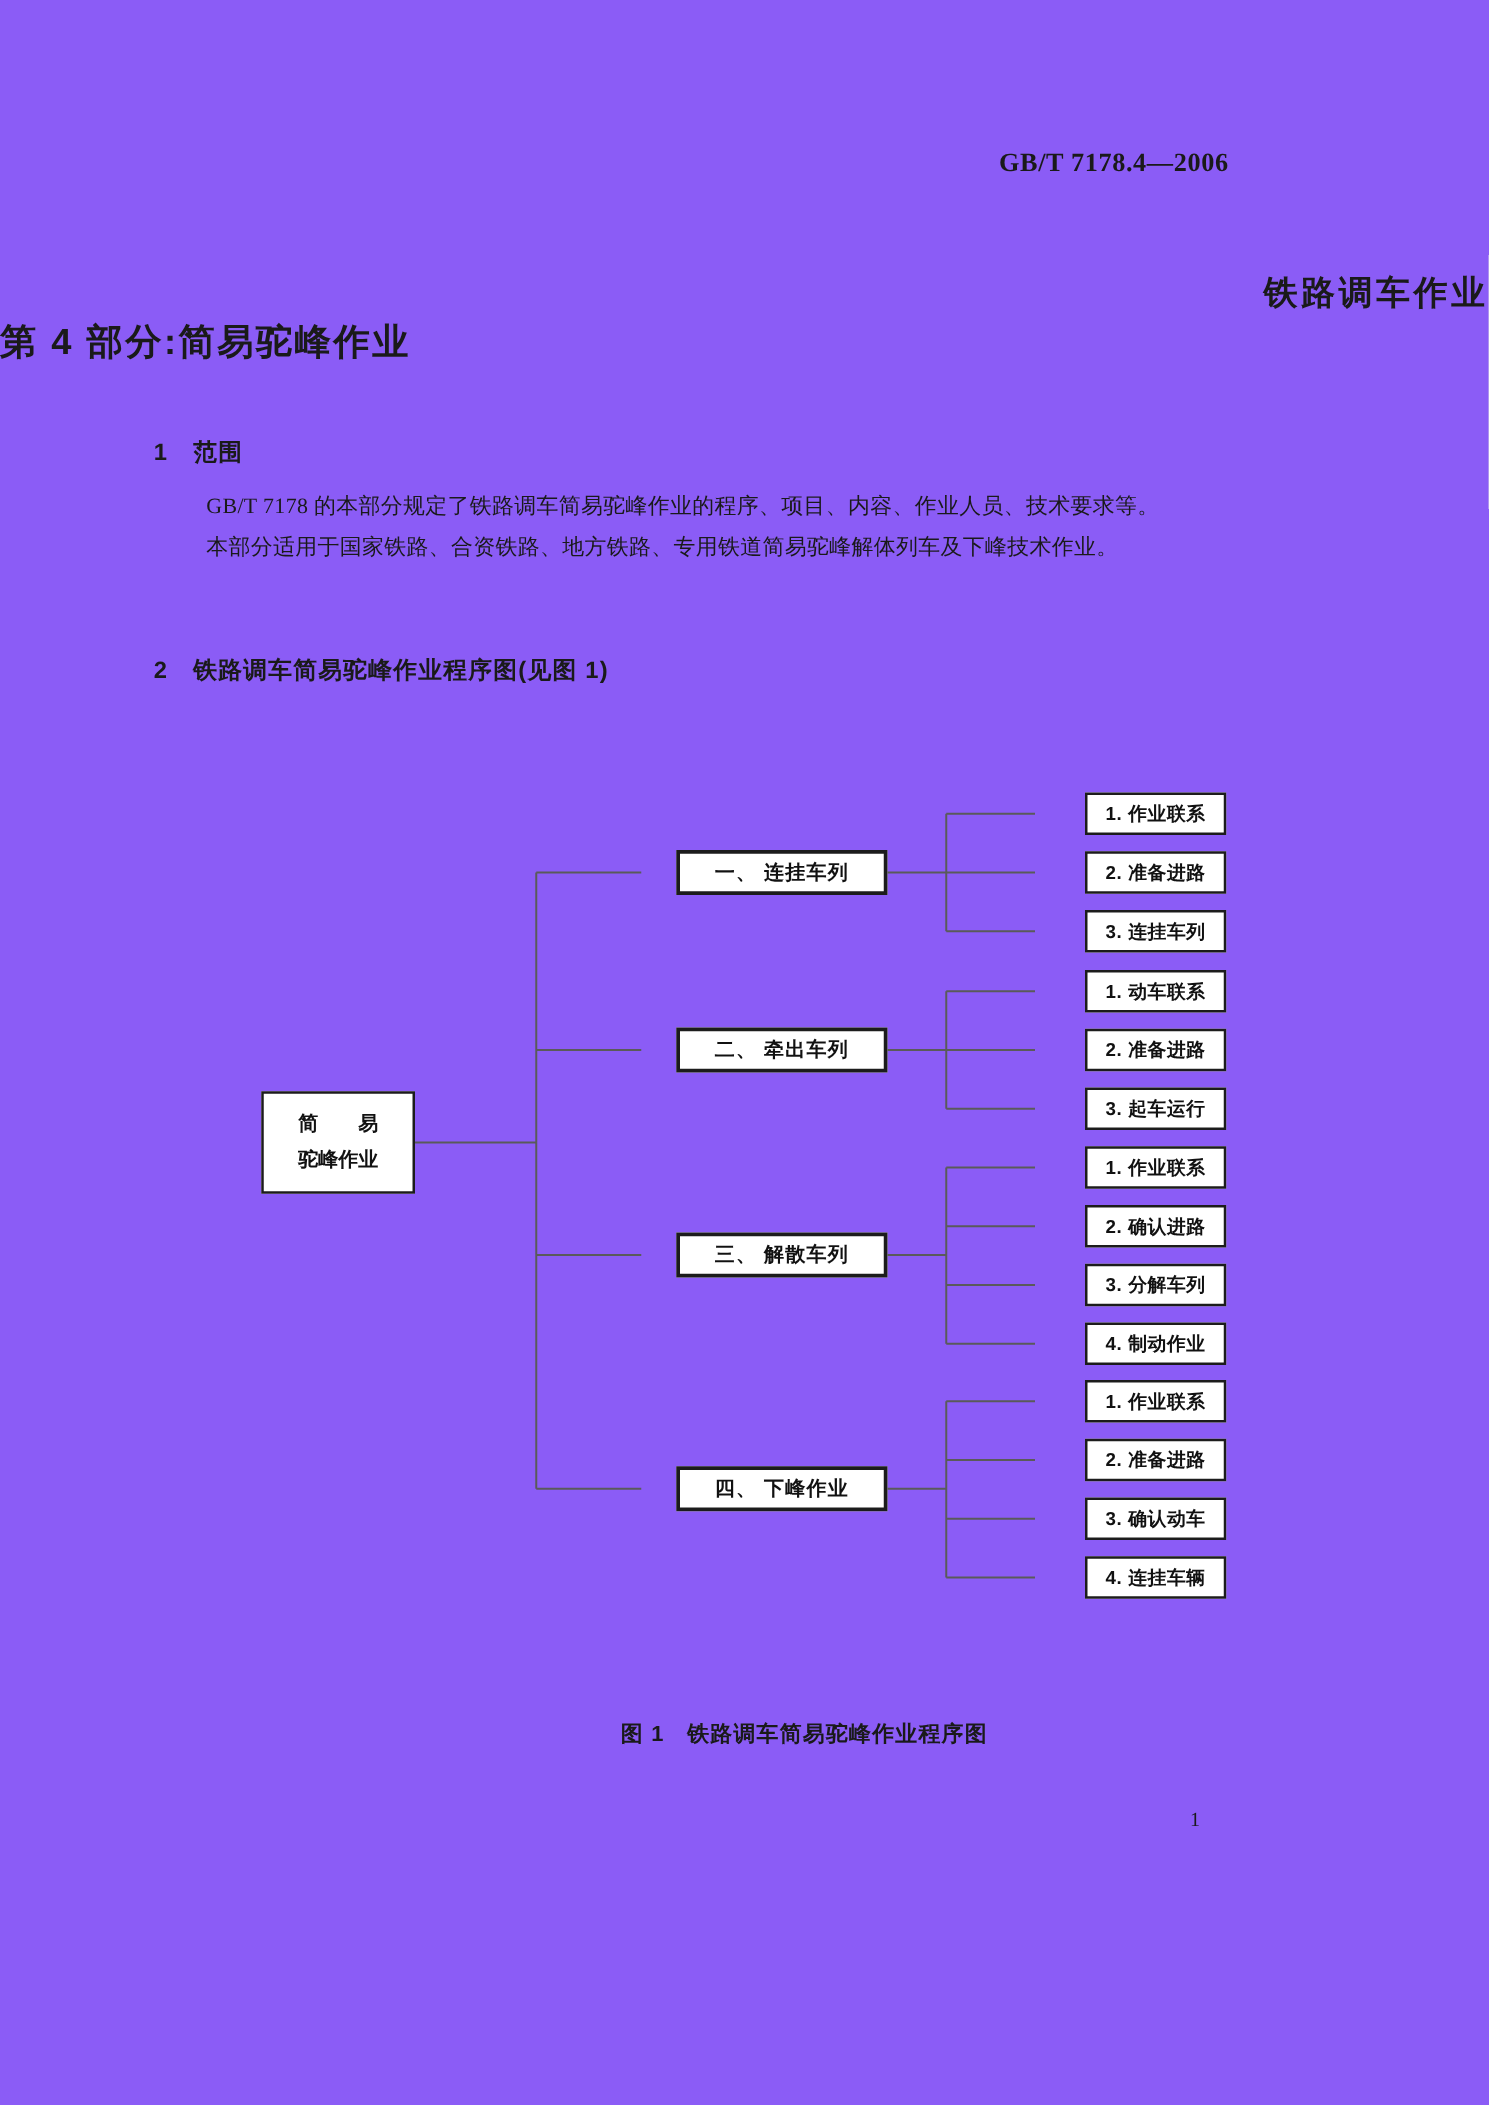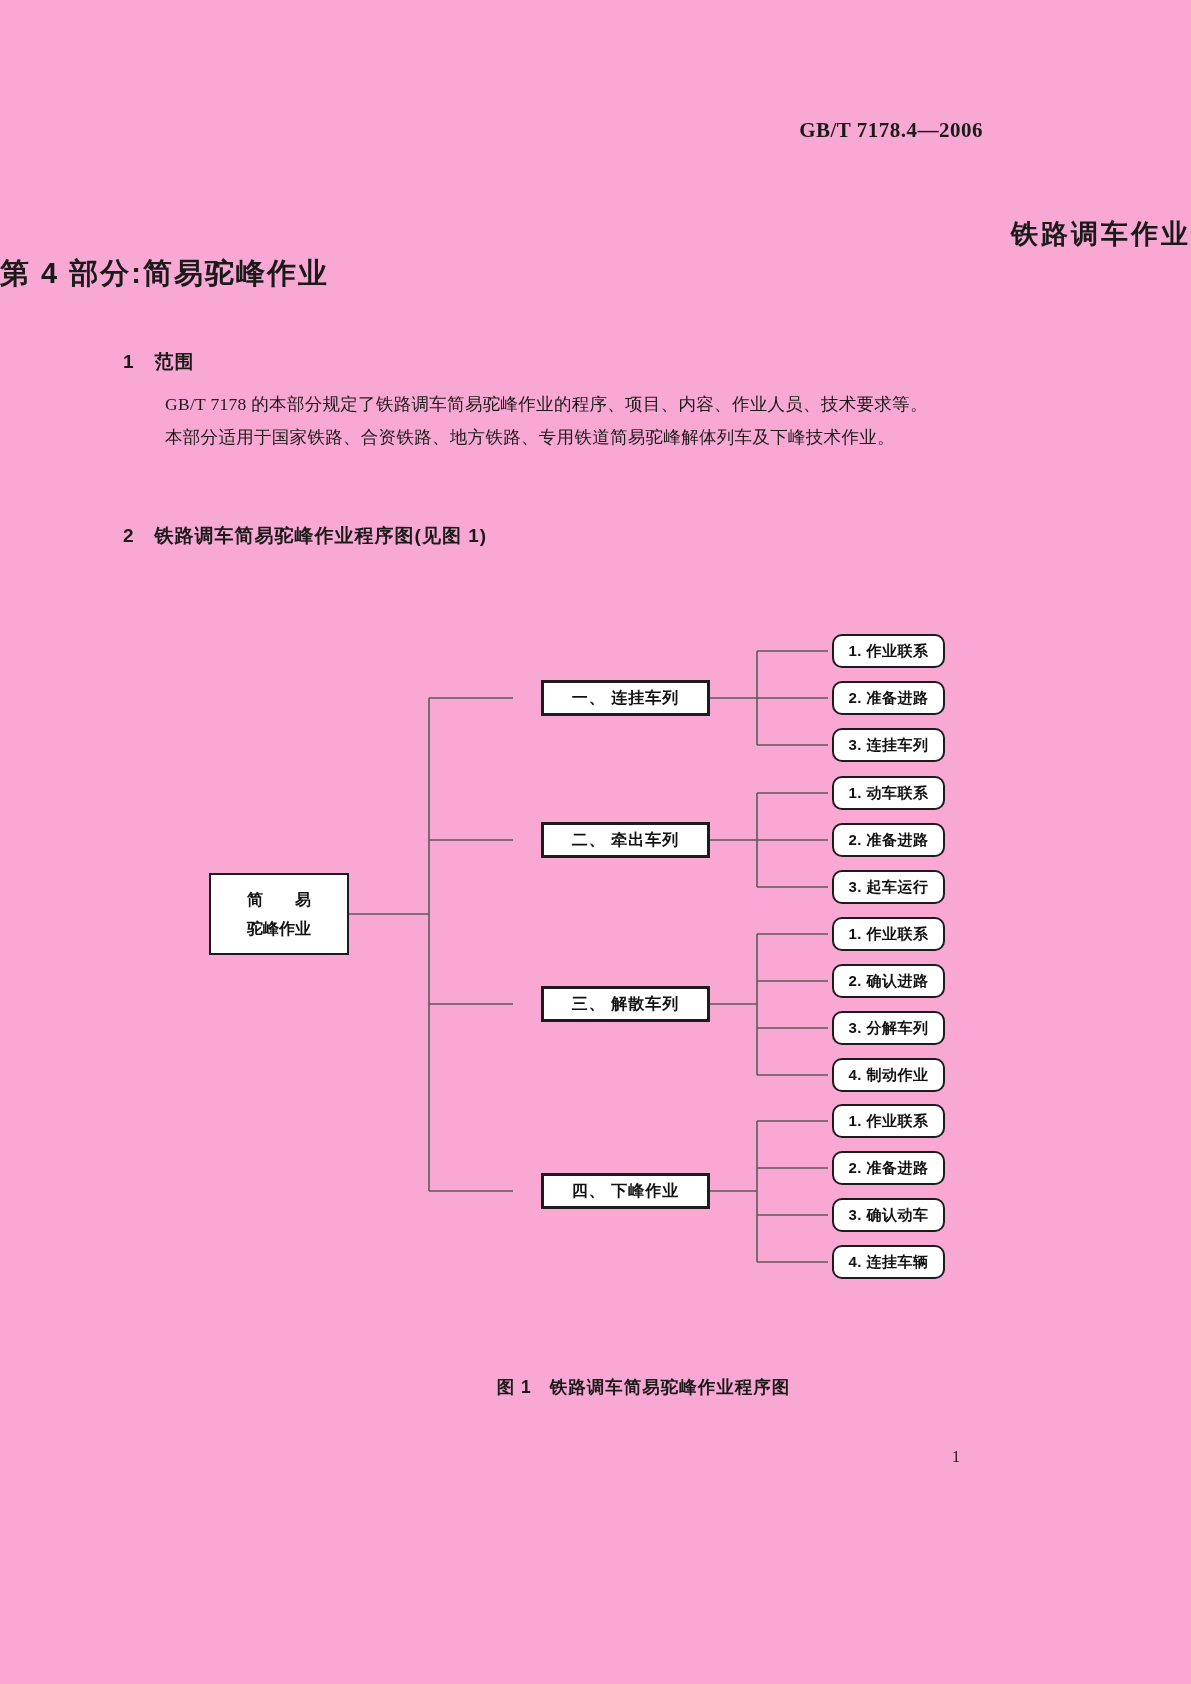--- a/index.html
+++ b/index.html
@@ -2,21 +2,21 @@
 <html><head>
 <meta charset="utf-8">
 <style>
   * { margin: 0; padding: 0; box-sizing: border-box; }
   html, body { background: #e8e8e8; }
   .page {
     position: relative;
     width: 1191px;
     height: 1684px;
     margin: 0 auto;
-    background: #f9a8d4;
+    background: #8b5cf6;
     color: #1a1a1a;
     font-family: "Liberation Serif", serif;
     overflow: hidden;
   }
   
   .std-number {
     position: absolute;
     top: 118px;
     right: 208px;
     font-family: "Liberation Serif", serif;
@@ -83,38 +83,37 @@
     border: 2px solid #1c1c1c;
     display: flex;
     align-items: center;
     justify-content: center;
     font-family: "Liberation Sans", sans-serif;
     font-weight: bold;
     color: #111;
   }
   .root-node {
     left: 209px; top: 873px;
-    width: 140px; height: 82px;
+    width: 123px; height: 82px;
     flex-direction: column;
     font-size: 16px;
     line-height: 29px;
   }
   .branch-node {
     left: 541px;
     width: 169px; height: 36px;
     border-width: 3px;
     font-size: 16px;
     letter-spacing: 1px;
   }
   .step-node {
-    left: 832px;
+    left: 868px;
     width: 113px; height: 34px;
     font-size: 15px;
     letter-spacing: 0.5px;
-    border-radius: 10px;
   }
   
   .fig-caption {
     position: absolute;
     top: 1375px;
     left: 0;
     width: 100%;
     text-align: center;
     font-family: "Liberation Sans", sans-serif;
     font-weight: bold;

